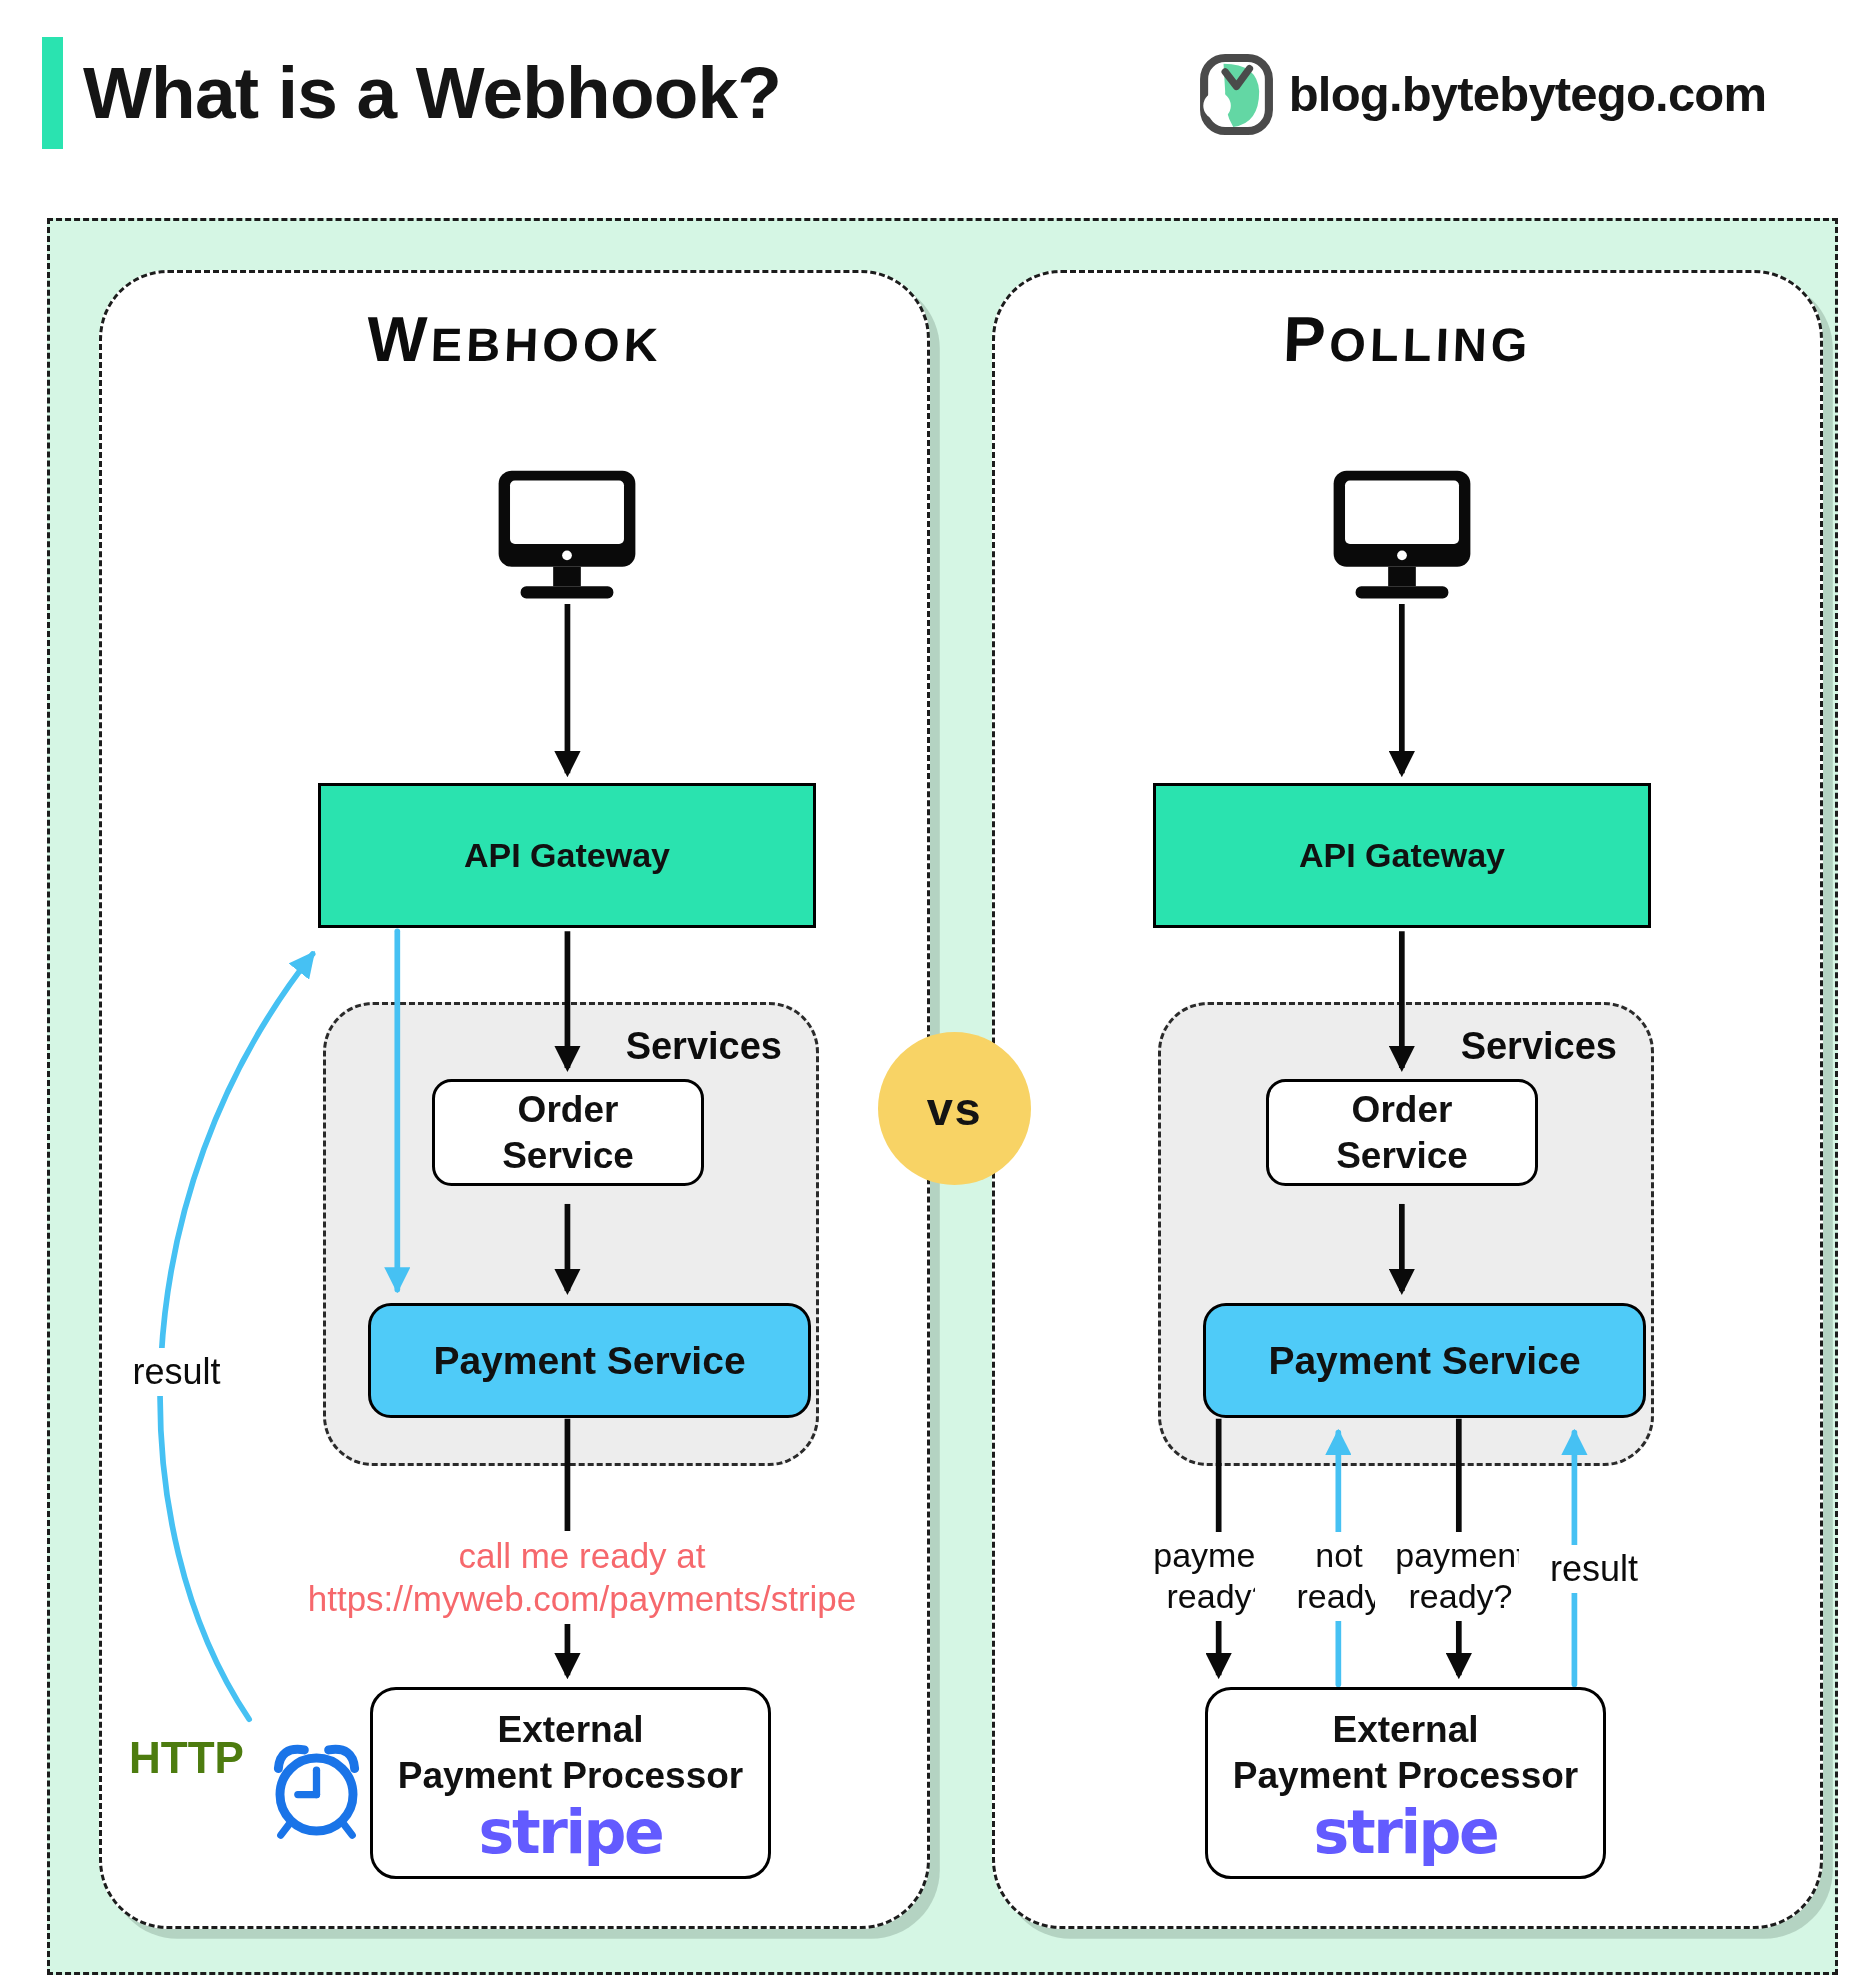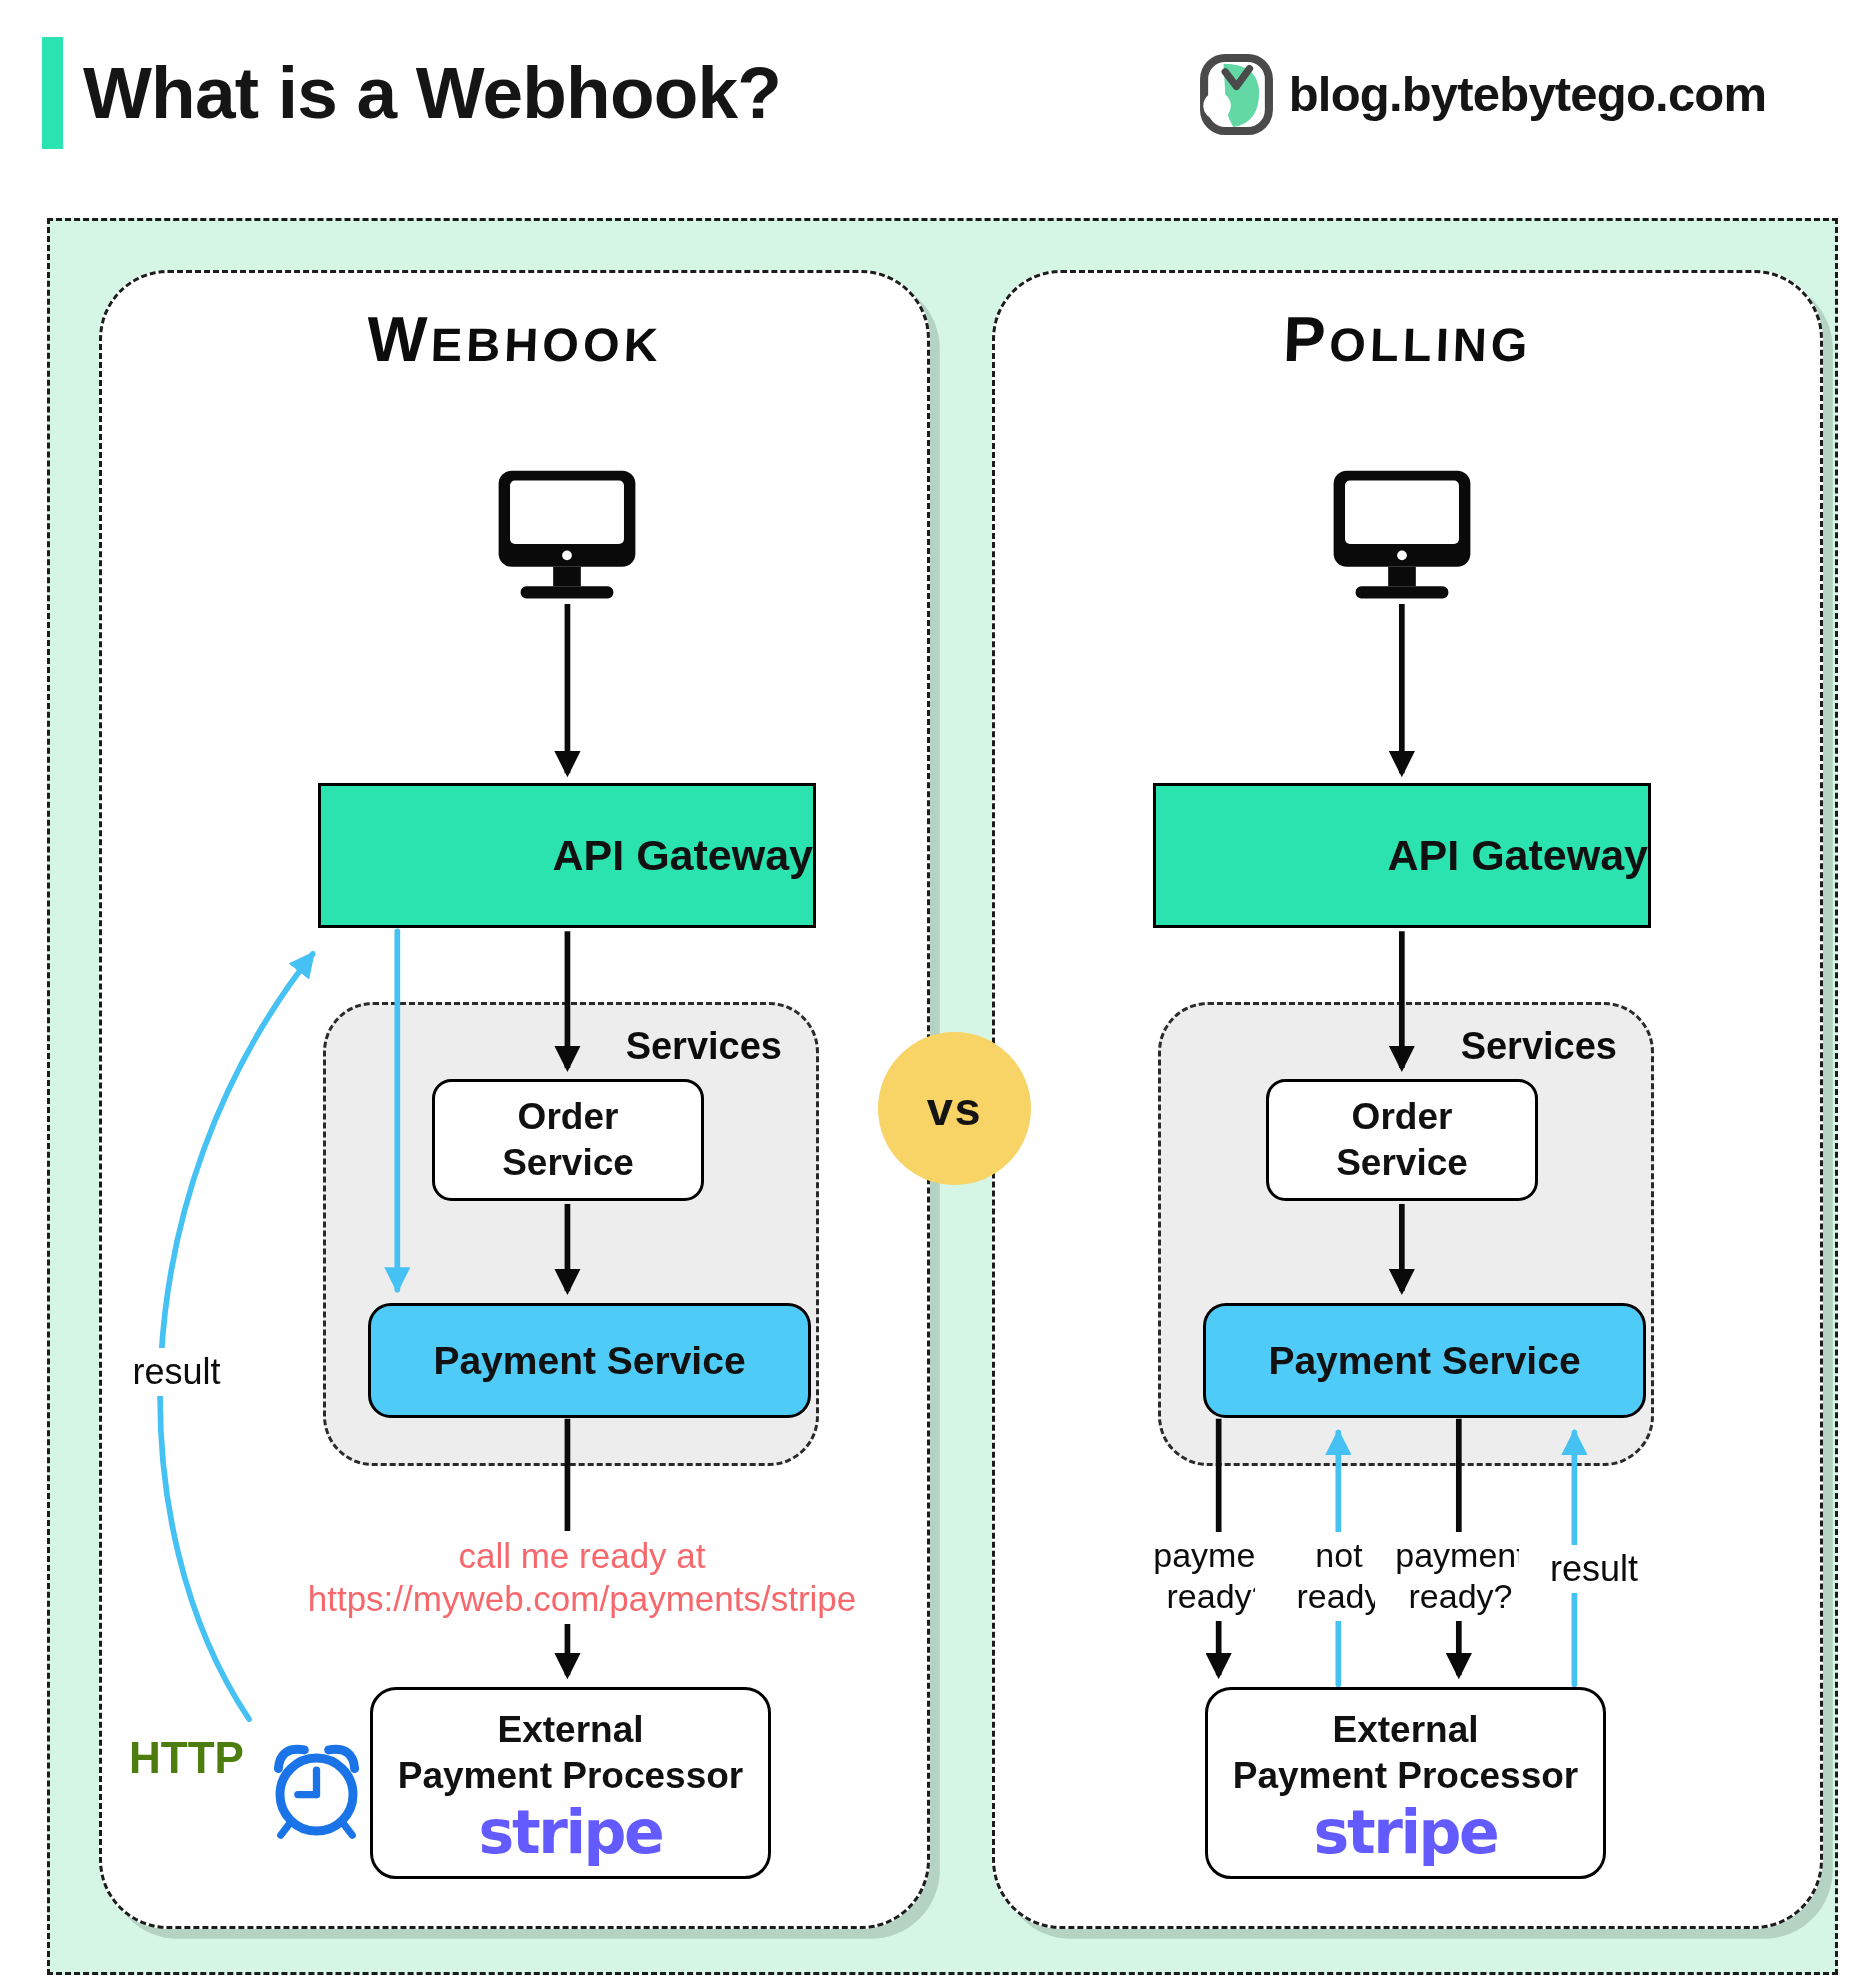--- a/index.html
+++ b/index.html
@@ -30,23 +30,23 @@
   
   .services{position:absolute;top:1002px;width:496px;height:464px;background:#ededed;
             border:3.3px dashed #2a2a2a;border-radius:50px;box-sizing:border-box;z-index:30;}
   .sv-left{left:323px;} .sv-right{left:1158px;}
   .services-label{position:absolute;top:19.5px;right:34px;font-size:38px;font-weight:700;color:#0c0c0c;}
 
   
   .node{position:absolute;display:flex;flex-direction:column;align-items:center;justify-content:center;
         box-sizing:border-box;z-index:50;text-align:center;}
   .api{width:498px;height:145px;top:783px;background:#2ae3af;border:3.3px solid #000;
-       font-size:43px;font-weight:700;align-items:flex-end;}
+       font-size:34px;font-weight:700;}
   .api-left{left:318px;} .api-right{left:1153px;}
-  .order{width:272px;height:122px;top:1079px;background:#fff;border:3.3px solid #000;border-radius:19.5px;
+  .order{width:272px;height:107px;top:1079px;background:#fff;border:3.3px solid #000;border-radius:19.5px;
          font-size:37px;font-weight:700;line-height:46px;}
   .order-left{left:432px;} .order-right{left:1266px;}
   .payment{width:443px;height:115px;top:1303px;background:#4fcbf8;border:3.3px solid #000;border-radius:23px;
            font-size:39px;font-weight:700;}
   .pay-left{left:368px;} .pay-right{left:1203px;}
   .external{width:401px;height:192px;top:1687px;background:#fff;border:3.3px solid #000;border-radius:26px;
             font-size:37px;font-weight:700;line-height:46px;padding-top:3.3px;}
   .ext-left{left:370px;} .ext-right{left:1205px;}
   .stripe-logo{font-size:60px;font-weight:800;letter-spacing:-2.4px;color:#635bff;line-height:60px;margin-top:3.3px;
                font-family:"DejaVu Sans", sans-serif;}

